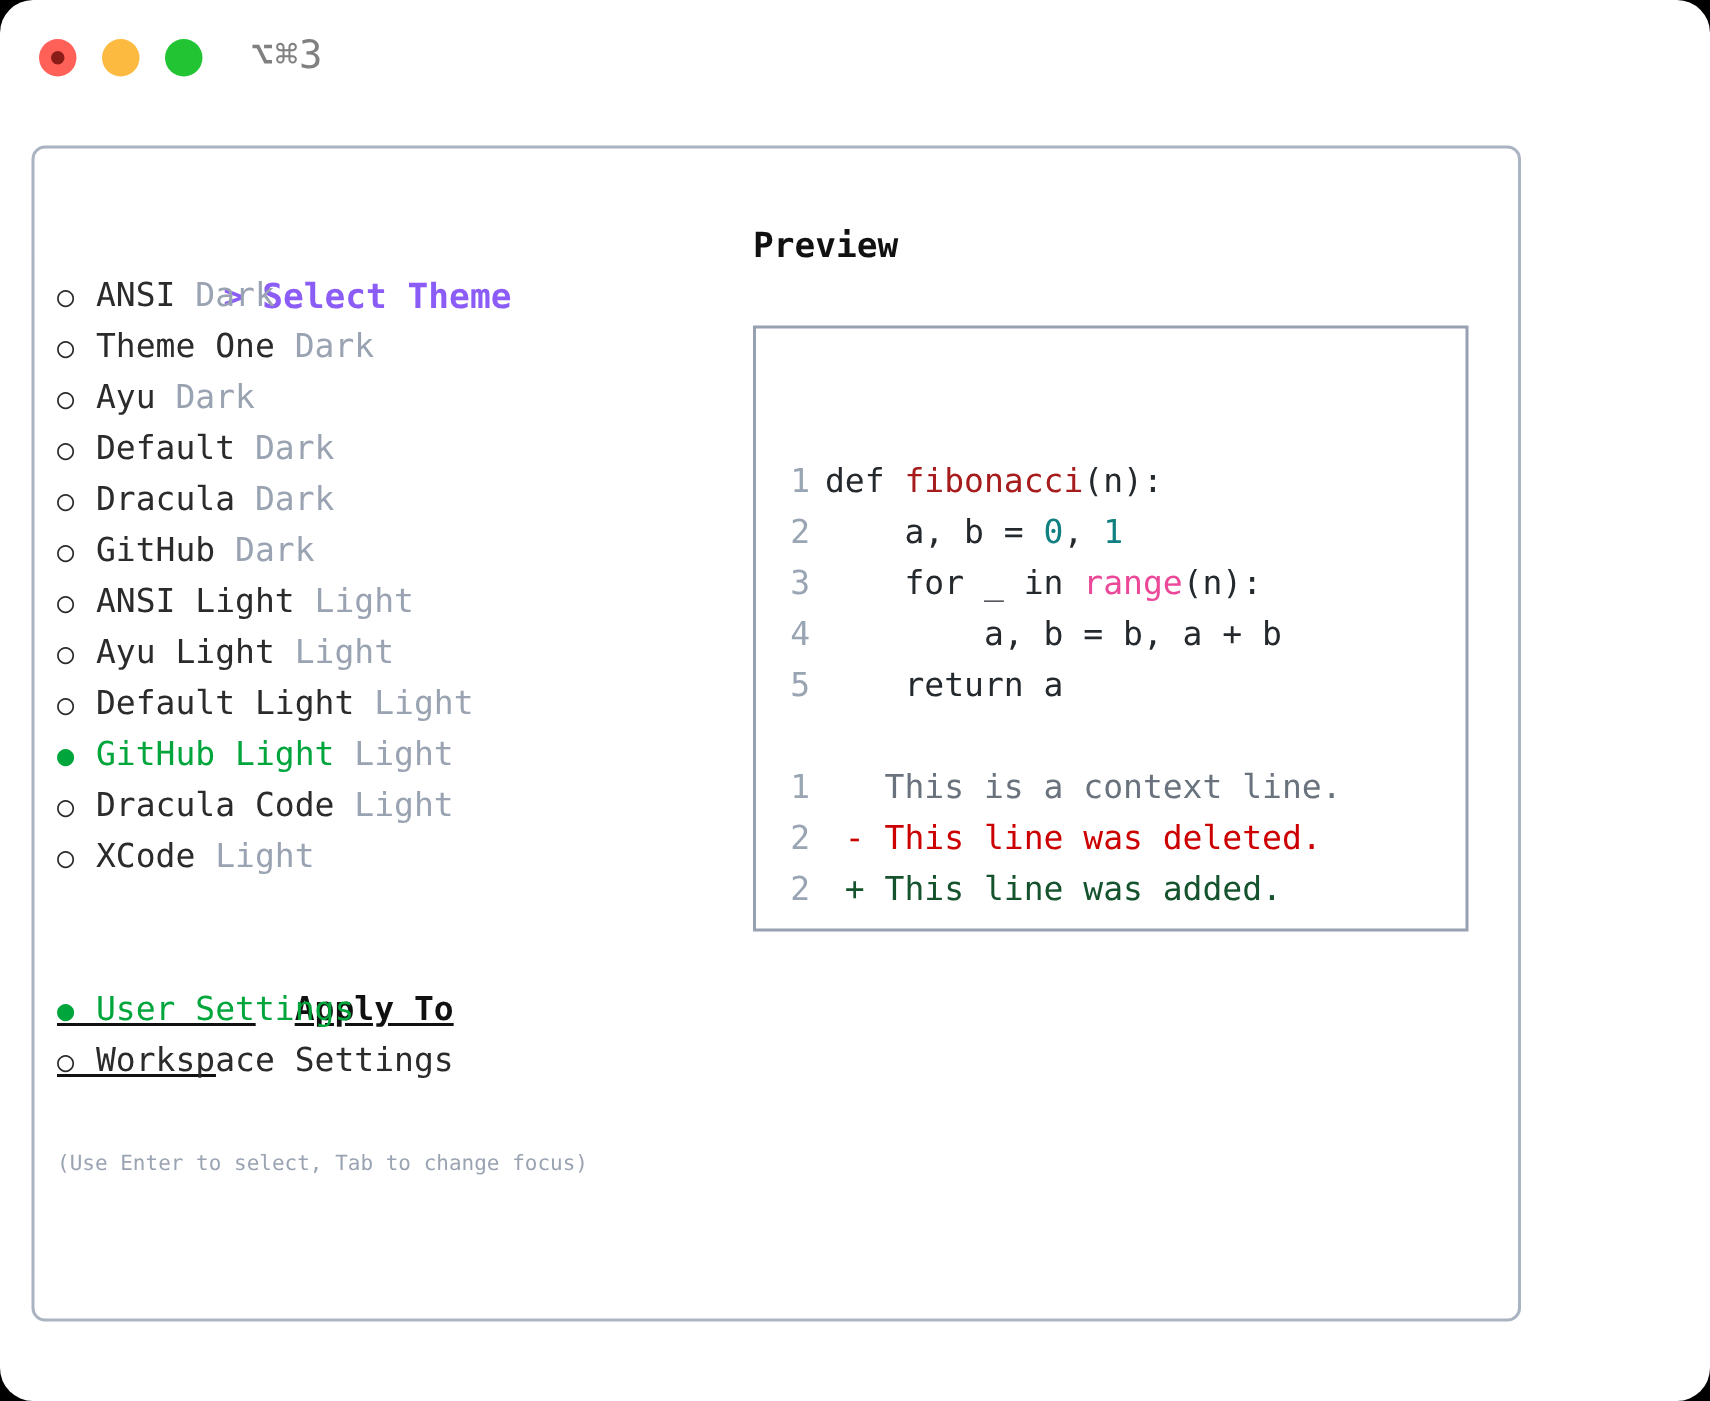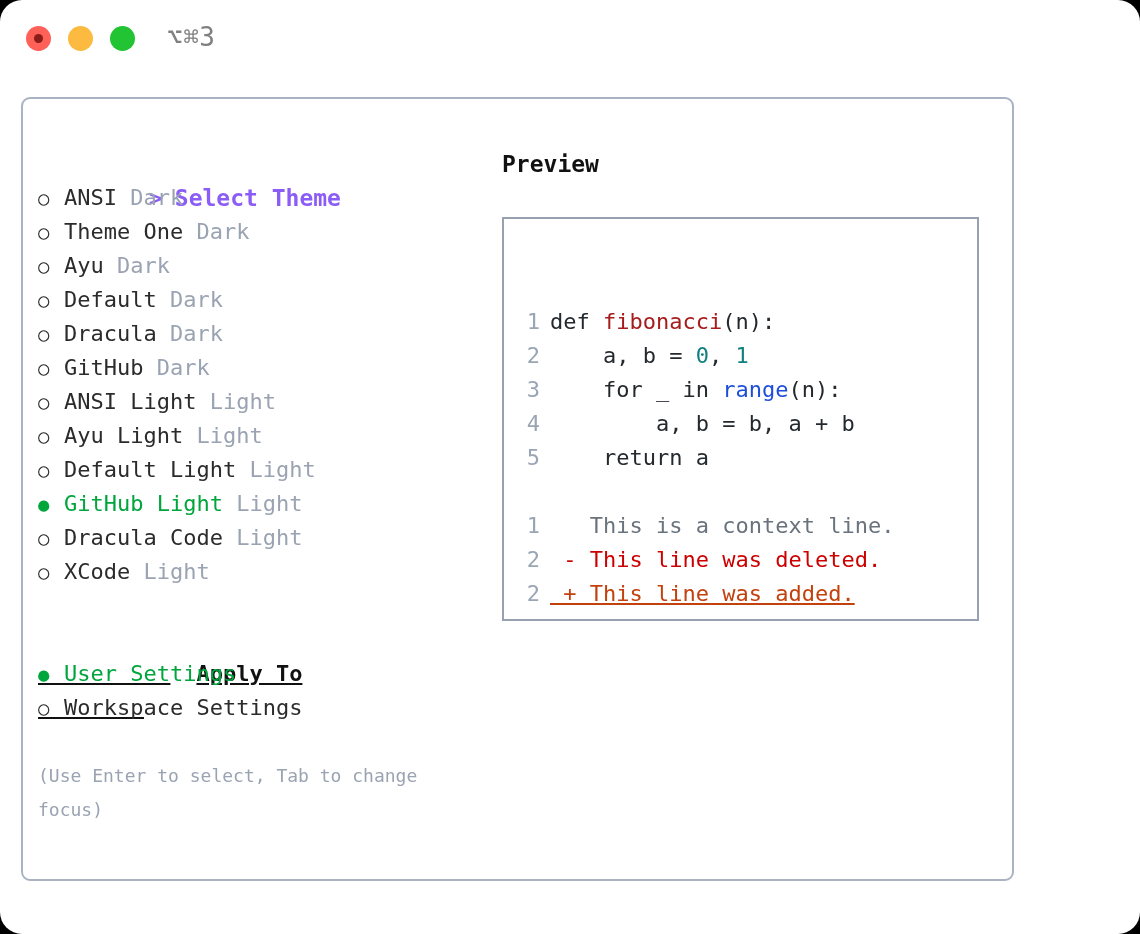--- a/index.html
+++ b/index.html
@@ -139,21 +139,21 @@
     font-size: 22px;
     color: #2b2b2b;
     white-space: pre;
   }
   .apply-row.selected .bullet { color: #00a63c; }
   .apply-row.selected .apply-label { color: #00a63c; margin-top: 36px; }
 
   
   .hint {
     margin-top: 34px;
-    font-size: 18px;
+    font-size: 14px;
     line-height: 34px;
     color: #9aa3b2;
     width: 400px;
   }
 
   
   .right-pane {
     position: absolute;
     left: 479px;
     top: 48px;
@@ -191,32 +191,32 @@
   }
   .lineno {
     display: inline-block;
     width: 26px;
     text-align: right;
     color: #9aa5b4;
     margin-right: 10px;
   }
   .tok-fn   { color: #a61b1b; }
   .tok-num  { color: #108080; }
-  .tok-call { color: #1d4ed8; }
+  .tok-call { color: #ec4899; }
 
   .diff-area { margin-top: 34px; }
   .diff-line {
     height: 34px;
     line-height: 34px;
     font-size: 22px;
     white-space: pre;
   }
   .diff-context { color: #6a737d; }
   .diff-del     { color: #cc0000; }
-  .diff-add     { color: #c2410c; text-decoration: underline; }
+  .diff-add     { color: #14532d; }
 </style>
 </head>
 <body>
 
 <div class="window">
 
   <div class="titlebar">
     <div class="lights">
       <div class="light light-close"></div>
       <div class="light light-min"></div>

